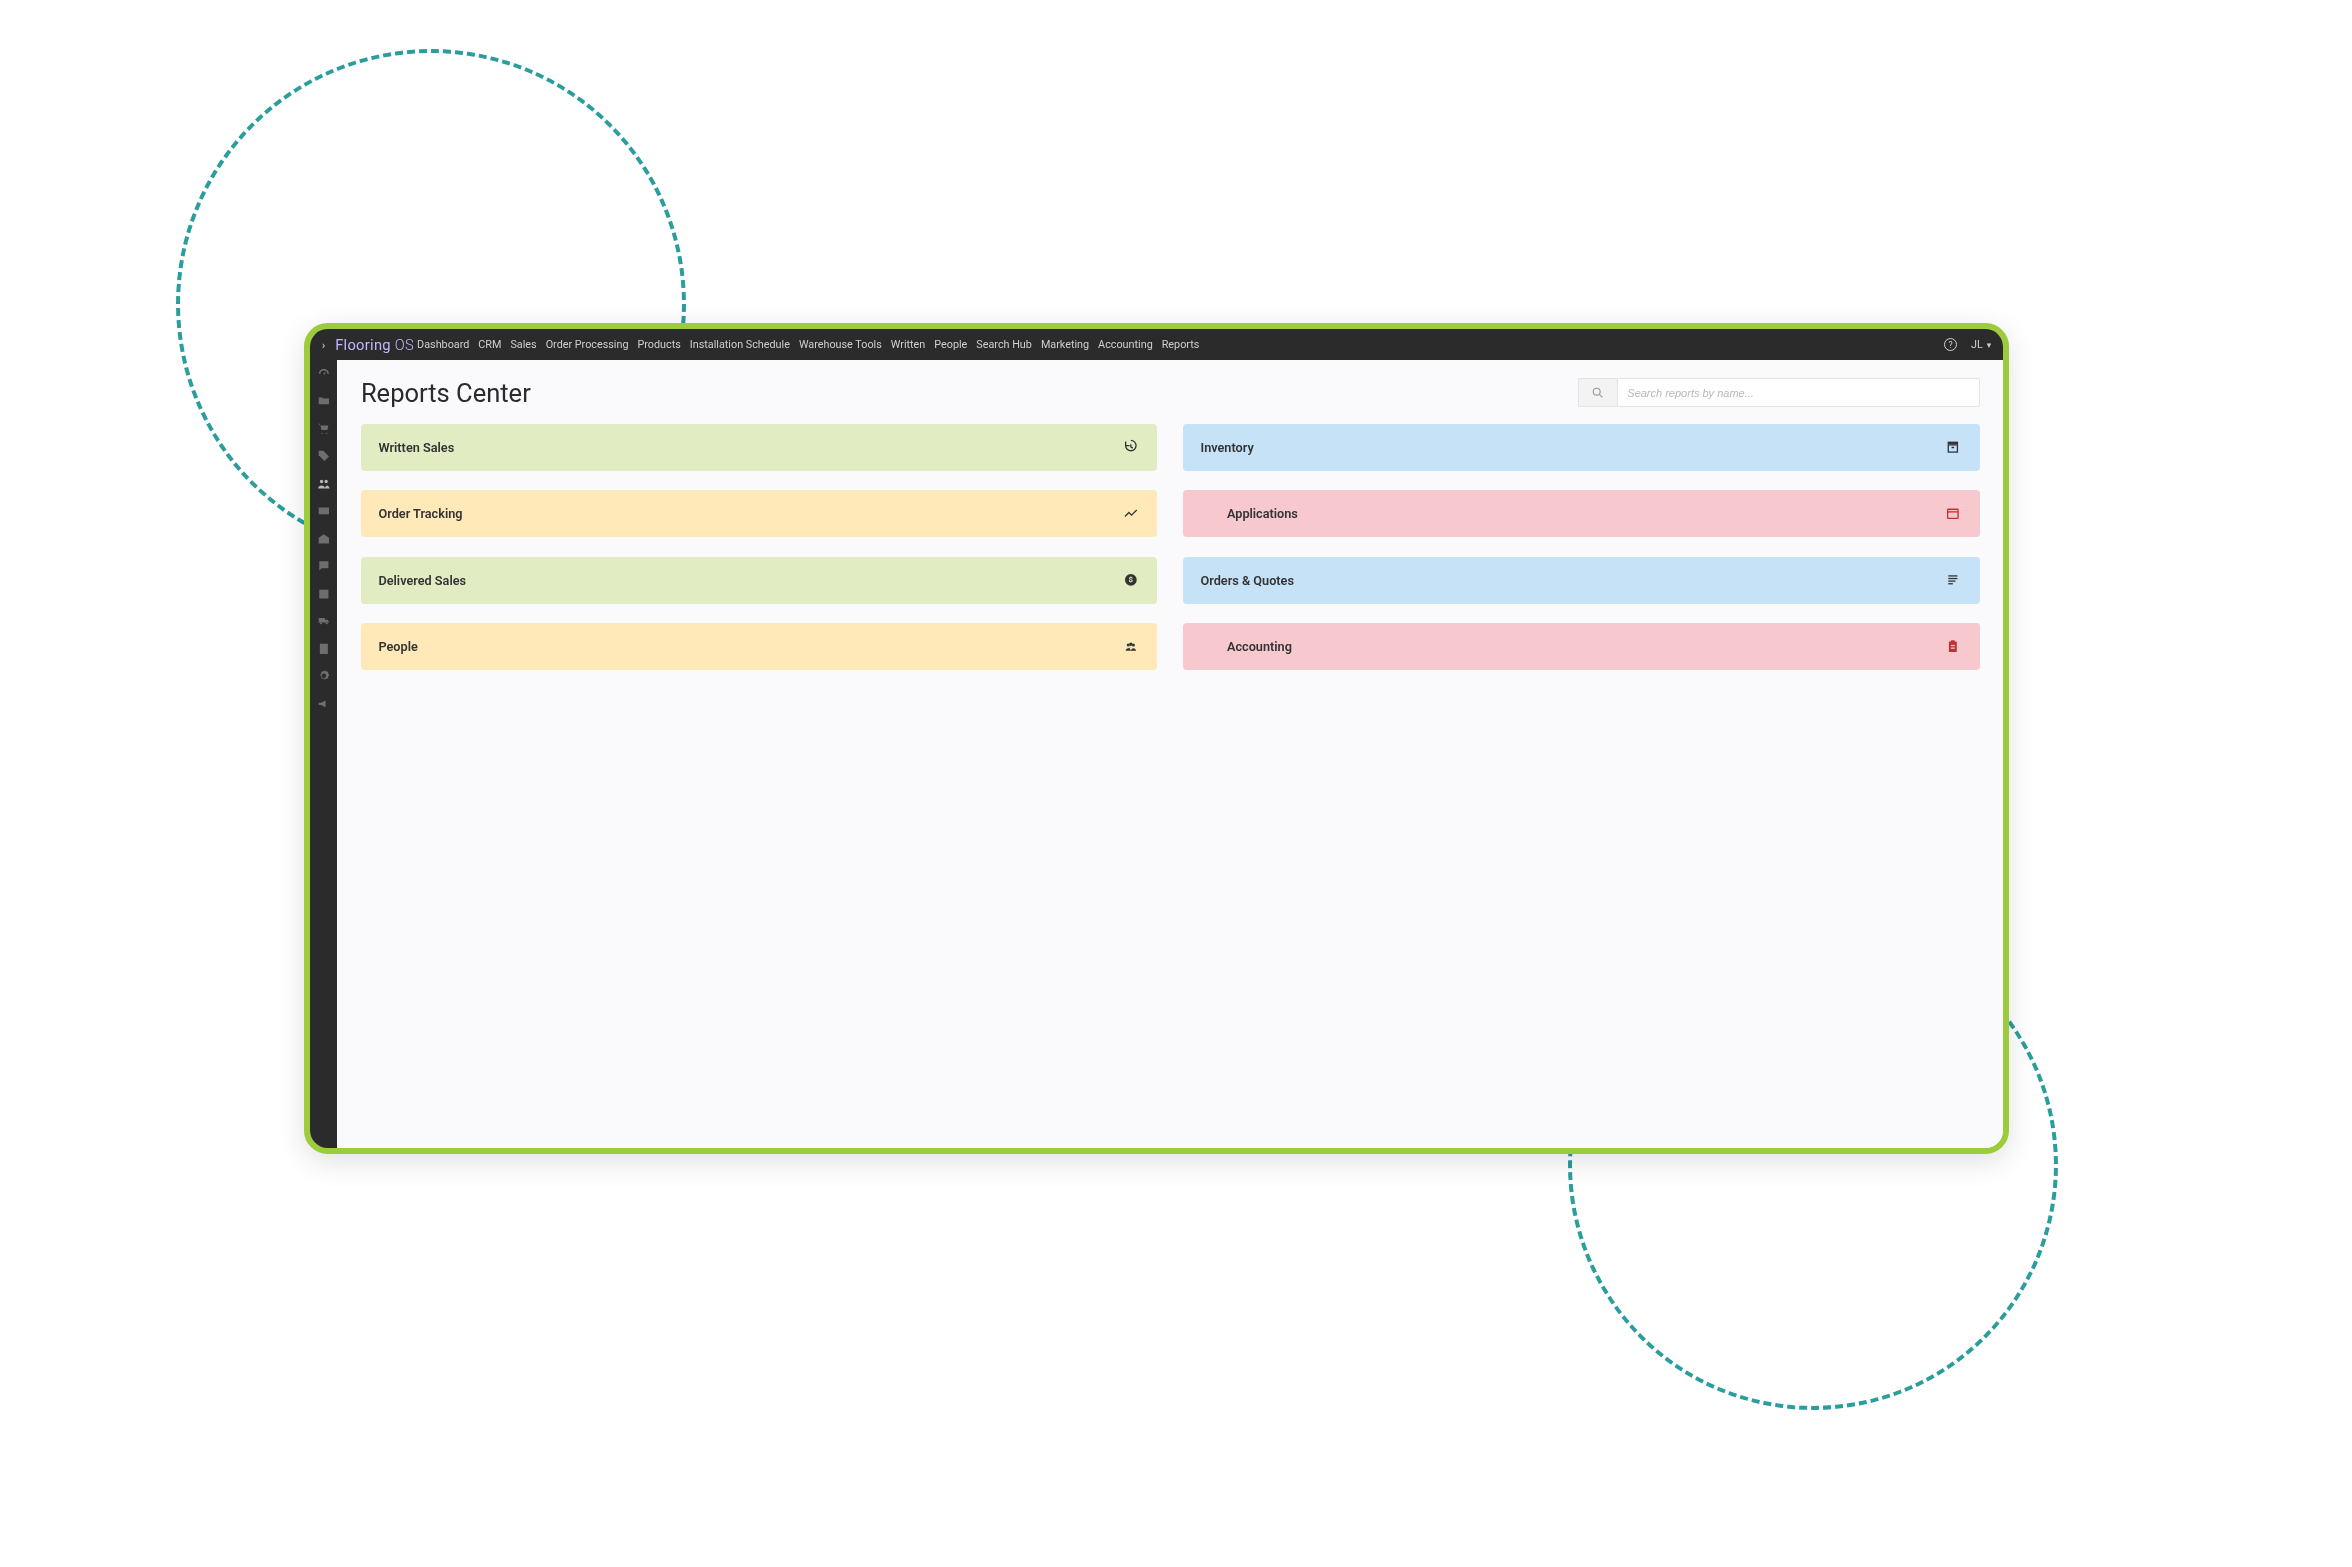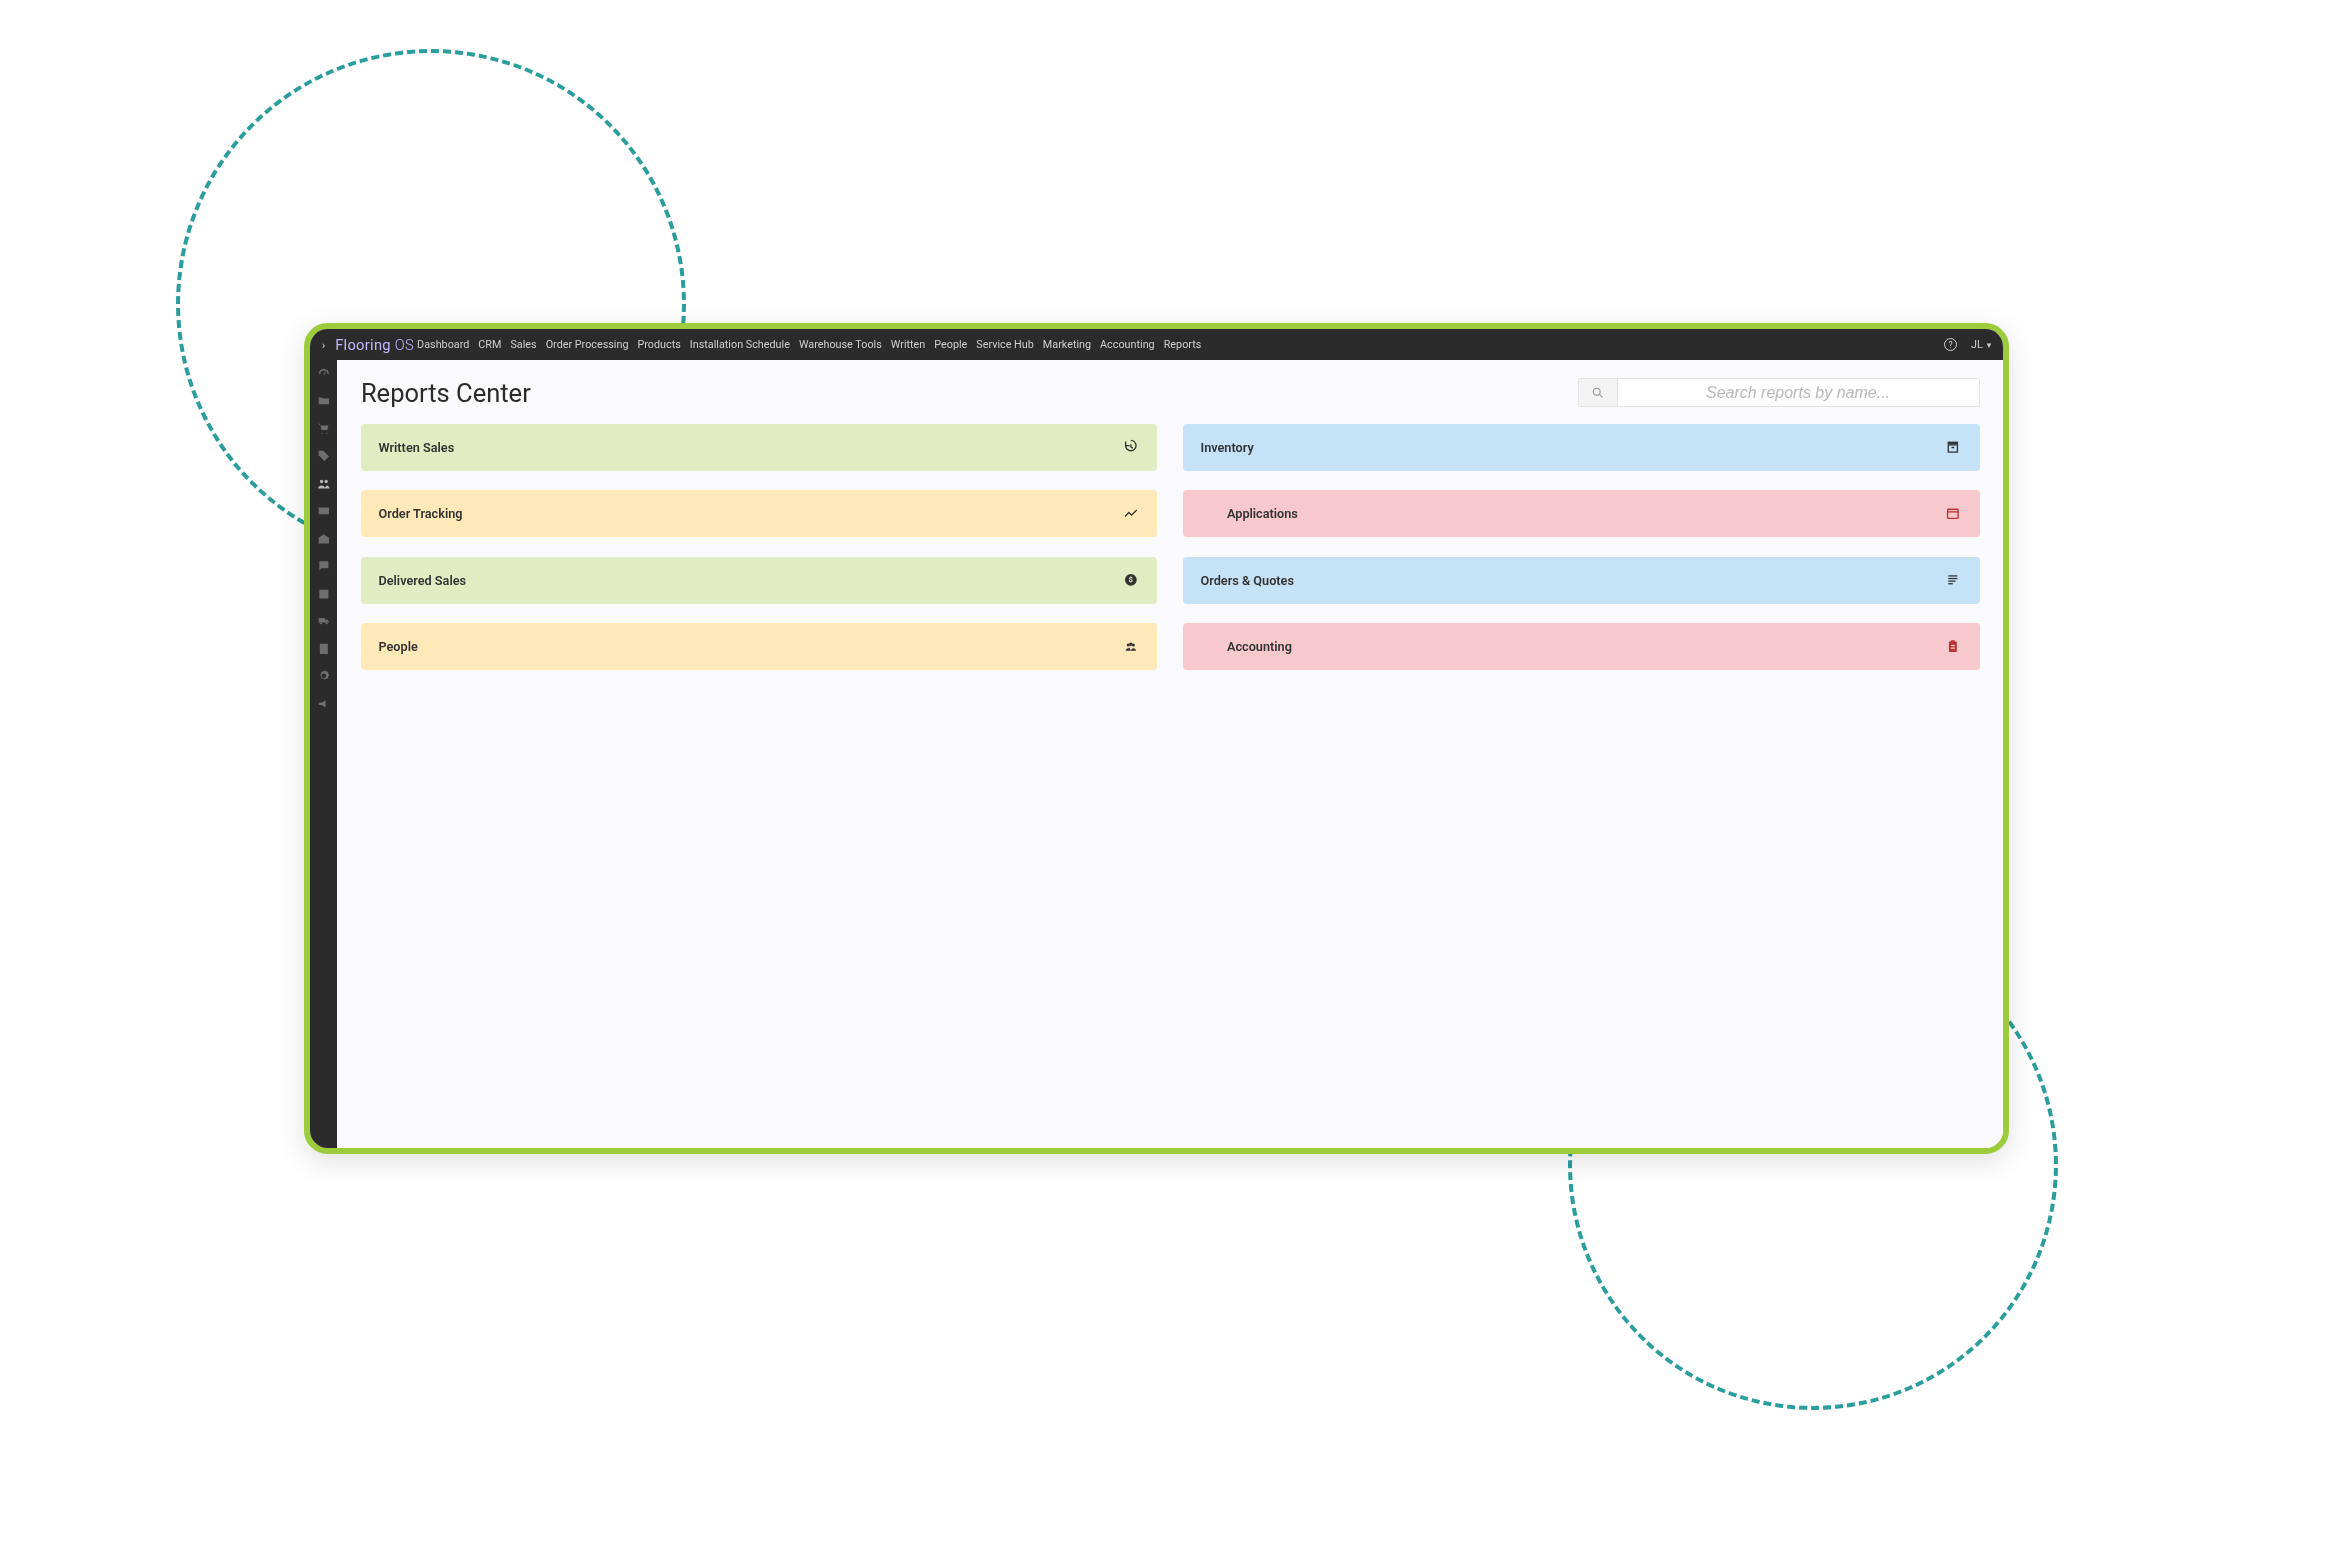--- a/index.html
+++ b/index.html
@@ -144,25 +144,24 @@
     border-right:none;
     color:#888;
     font-size:12.7px;
     border-radius:2px 0 0 2px;
   }
   .search-input {
     width: 363px;
     border:1px solid #e4e4e4;
     background:#fff;
     padding: 0 9.8px;
-    font-size: 16px;
+    font-size: 11px;
     color:#555;
     border-radius:0 2px 2px 0;
     outline:none;
-    text-align:center;
   }
   .search-input::placeholder { color:#b8b8b8; font-style: italic; }
 
   
   .grid {
     display: grid;
     grid-template-columns: repeat(2, 1fr);
     gap: 19.6px 25.5px;
   }
   .card {
@@ -206,21 +205,21 @@
     <div class="navitems">
       <span class="navitem">Dashboard</span>
       <span class="navitem">CRM</span>
       <span class="navitem">Sales</span>
       <span class="navitem">Order Processing</span>
       <span class="navitem">Products</span>
       <span class="navitem">Installation Schedule</span>
       <span class="navitem">Warehouse Tools</span>
       <span class="navitem">Written</span>
       <span class="navitem">People</span>
-      <span class="navitem">Service Hub</span>
+      <span class="navitem">Search Hub</span>
       <span class="navitem">Marketing</span>
       <span class="navitem">Accounting</span>
       <span class="navitem">Reports</span>
     </div>
     <div class="spacer"></div>
     <div class="right">
       <span class="help-icon">?</span>
       <span class="user">
         <span>JL</span>
         <span class="caret">▾</span>

